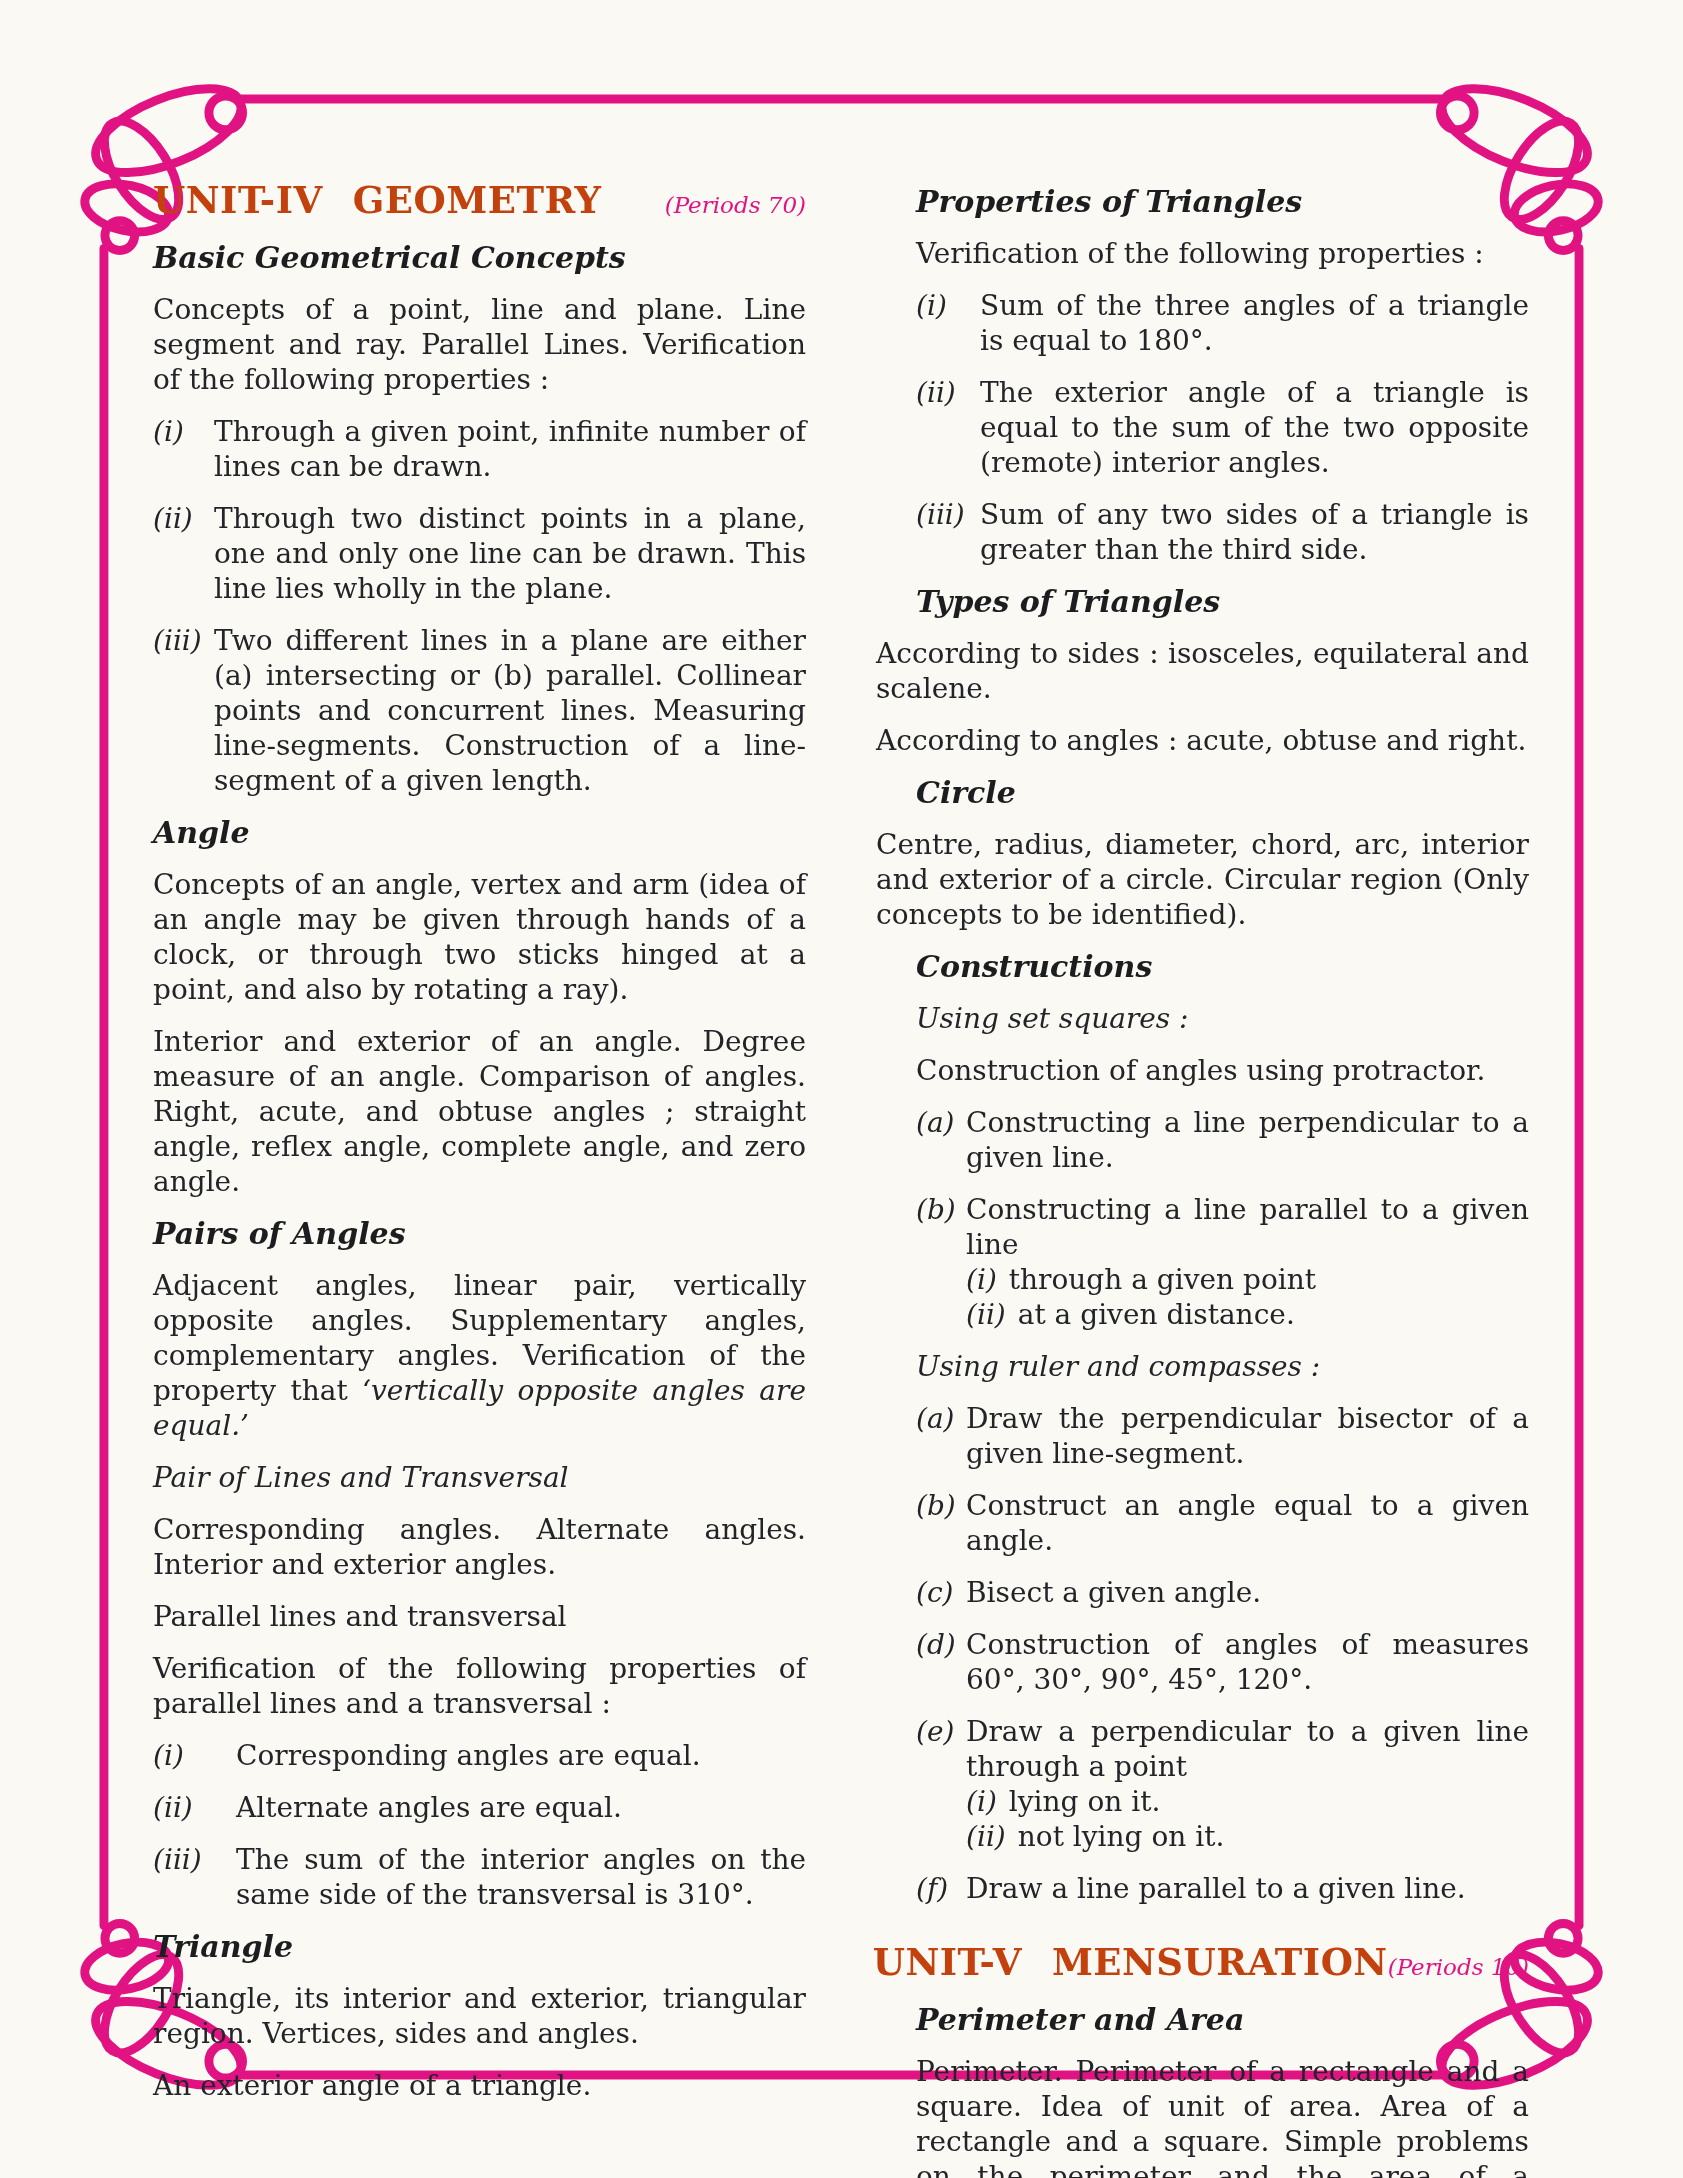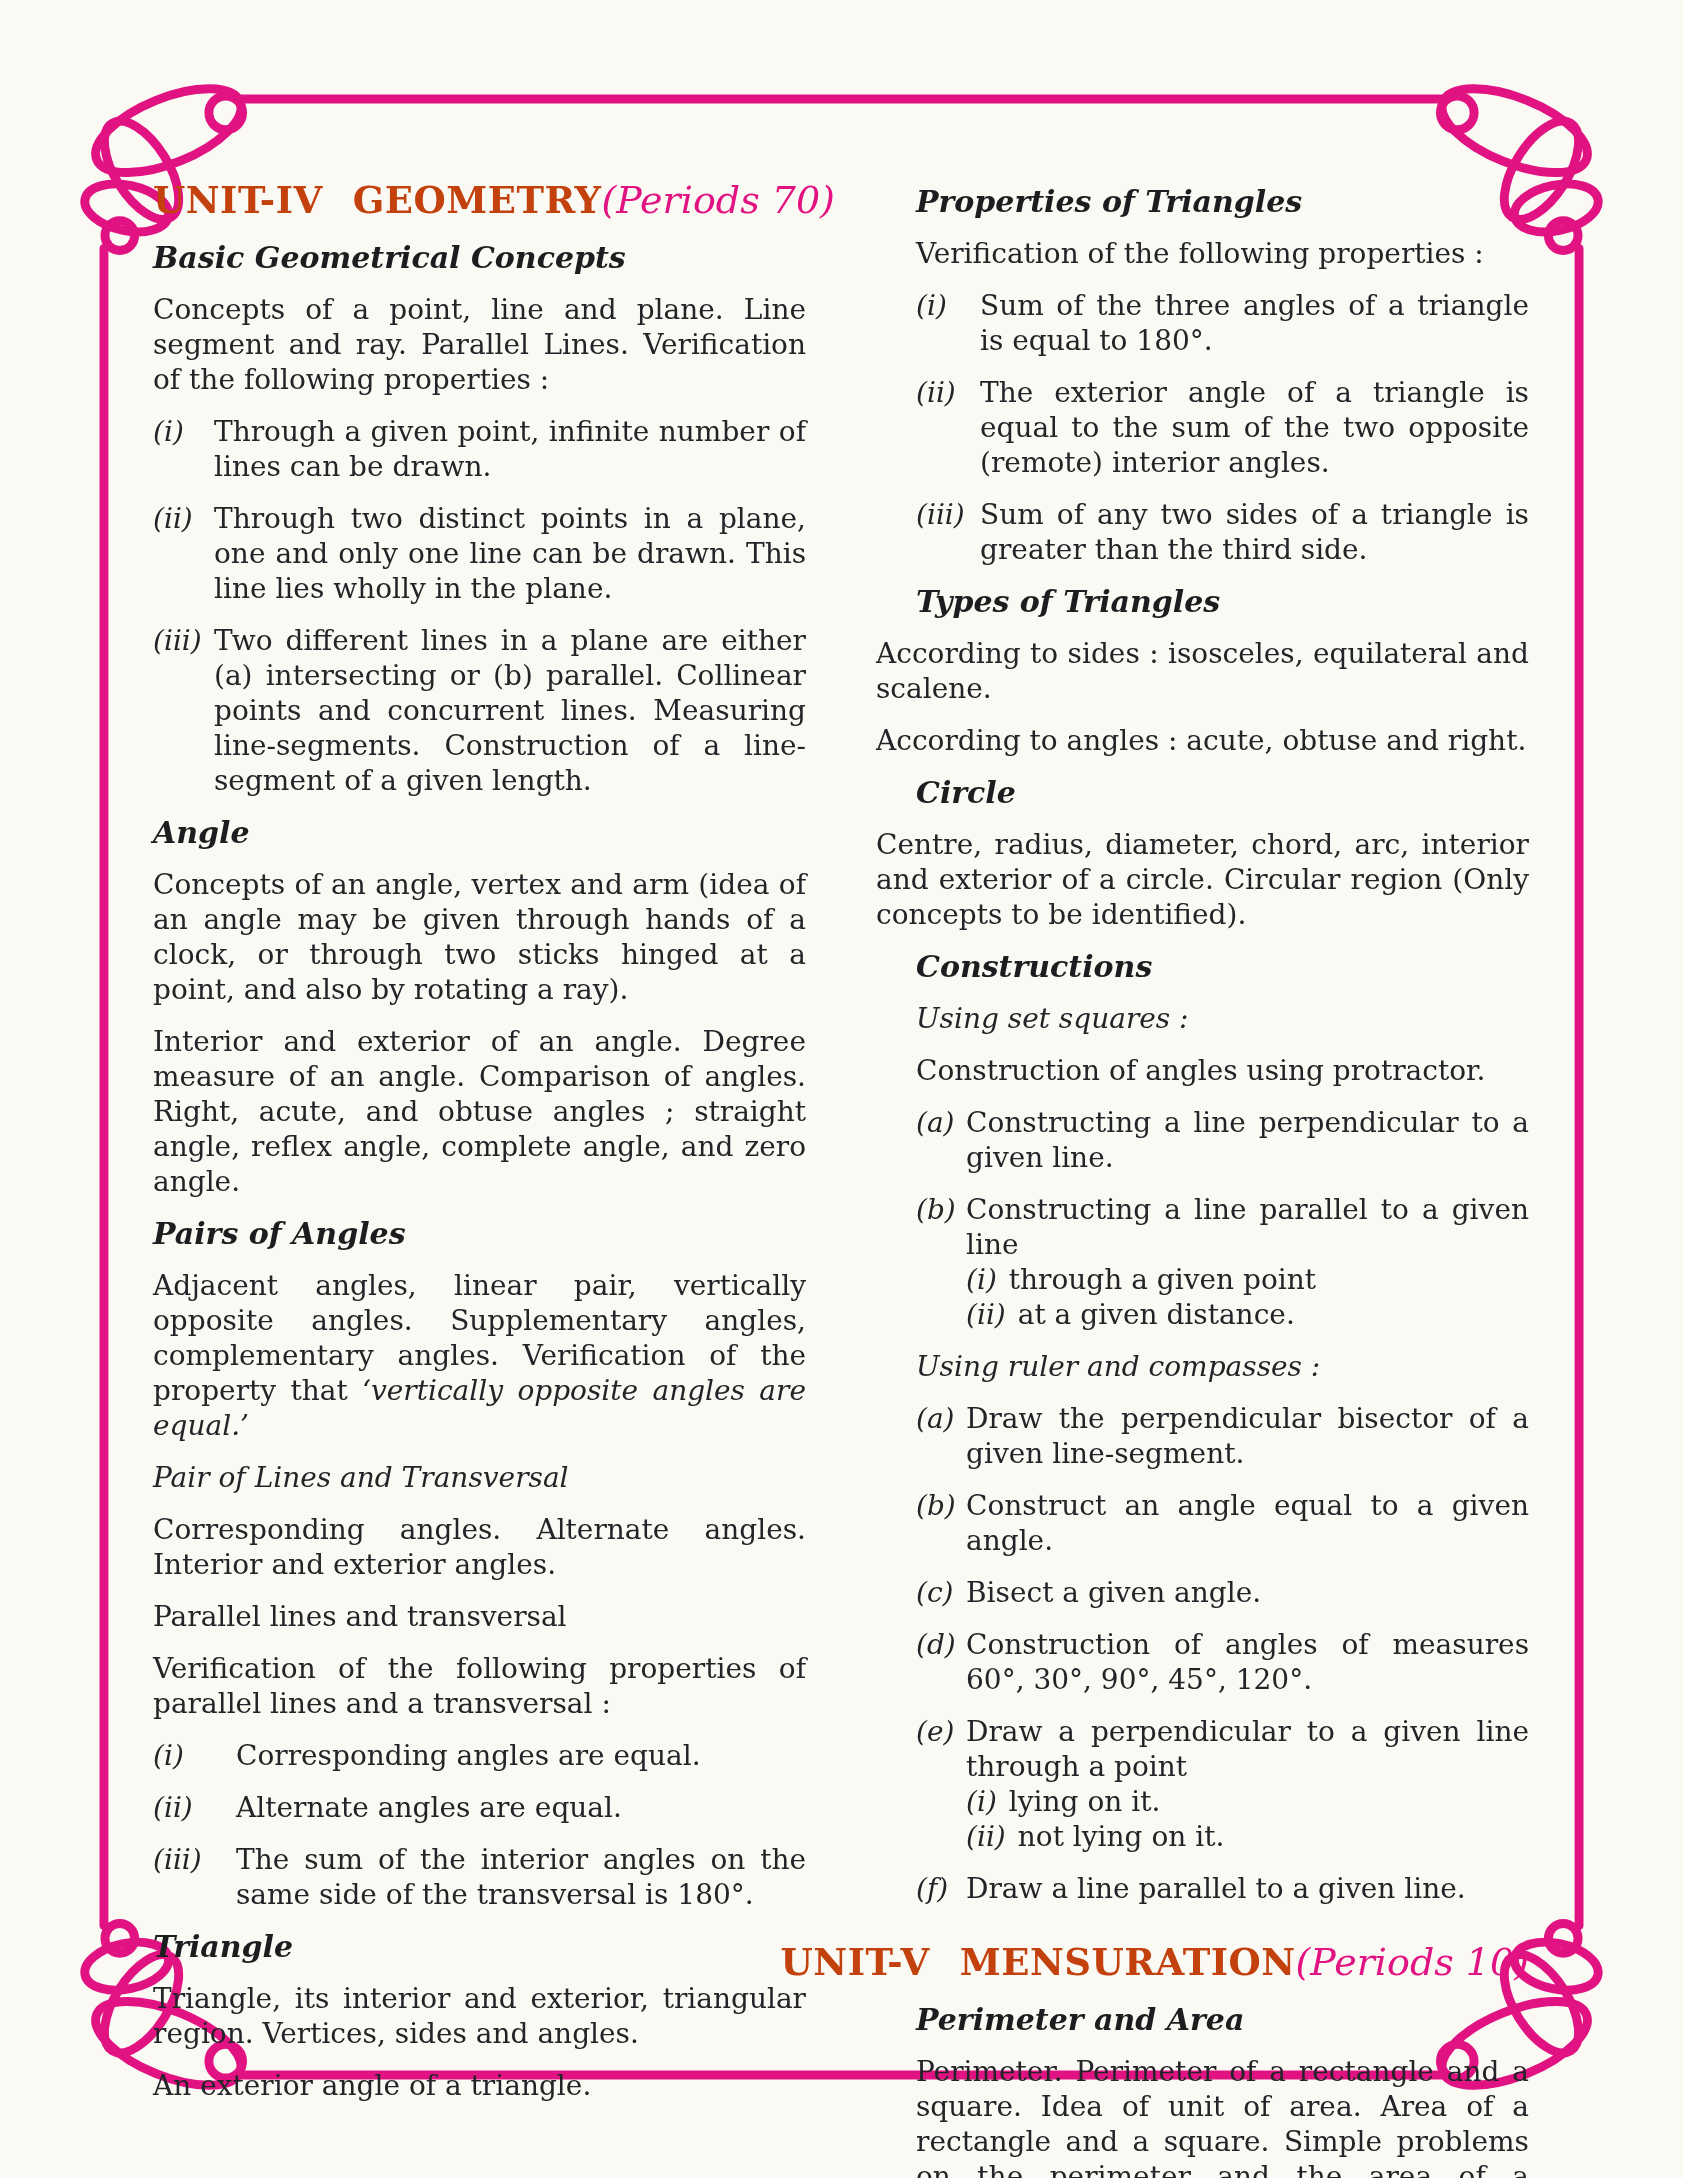--- a/index.html
+++ b/index.html
@@ -8,21 +8,21 @@
     background:#fbf9f4;color:#232428;
     font-family:"DejaVu Serif", serif;
   }
   .frame{position:absolute;left:0;top:0;width:1683px;height:2178px;pointer-events:none;}
   .col{position:absolute;}
   .col-left{left:153px;top:178px;width:653px;}
   .col-right{left:876px;top:184px;width:653px;}
   .unit-row{display:flex;justify-content:space-between;align-items:baseline;margin:0 0 18px;}
   .unit-title{font-weight:bold;font-size:37px;color:#c2410c;letter-spacing:0.5px;white-space:nowrap;}
   .unit-title .u-label{margin-right:30px;}
-  .unit-periods{font-style:italic;font-size:38px;color:#e11382;white-space:nowrap;}
+  .unit-periods{font-style:italic;font-size:23px;color:#e11382;white-space:nowrap;}
   .blk{margin-left:50px;}
   .col-right .blk{margin-left:40px;}
   .sec{font-weight:bold;font-style:italic;font-size:30px;line-height:36px;color:#1c1d1f;margin:12px 0 16px;}
   p.body, .itx{font-size:28px;line-height:35px;text-align:justify;}
   p.body{margin:0 0 17px;}
   p.ital{font-style:italic;}
   .item{display:flex;margin:0 0 17px;}
   .mk{font-style:italic;flex:0 0 61px;font-size:28px;line-height:35px;}
   .mk.w84{flex-basis:83px;}
   .mk.w65{flex-basis:64px;}
@@ -96,21 +96,21 @@
   <div class="item blk">
     <span class="mk w84">(i)</span>
     <div class="itx">Corresponding angles are equal.</div>
   </div>
   <div class="item blk">
     <span class="mk w84">(ii)</span>
     <div class="itx">Alternate angles are equal.</div>
   </div>
   <div class="item blk">
     <span class="mk w84">(iii)</span>
-    <div class="itx">The sum of the interior angles on the same side of the transversal is 180°.</div>
+    <div class="itx">The sum of the interior angles on the same side of the transversal is 310°.</div>
   </div>
 
   <h3 class="sec blk">Triangle</h3>
   <p class="body blk">Triangle, its interior and exterior, triangular region. Vertices, sides and angles.</p>
   <p class="body blk">An exterior angle of a triangle.</p>
 </div>
 
 <div class="col col-right">
 
   <h3 class="sec blk" style="margin-top:0;">Properties of Triangles</h3>

